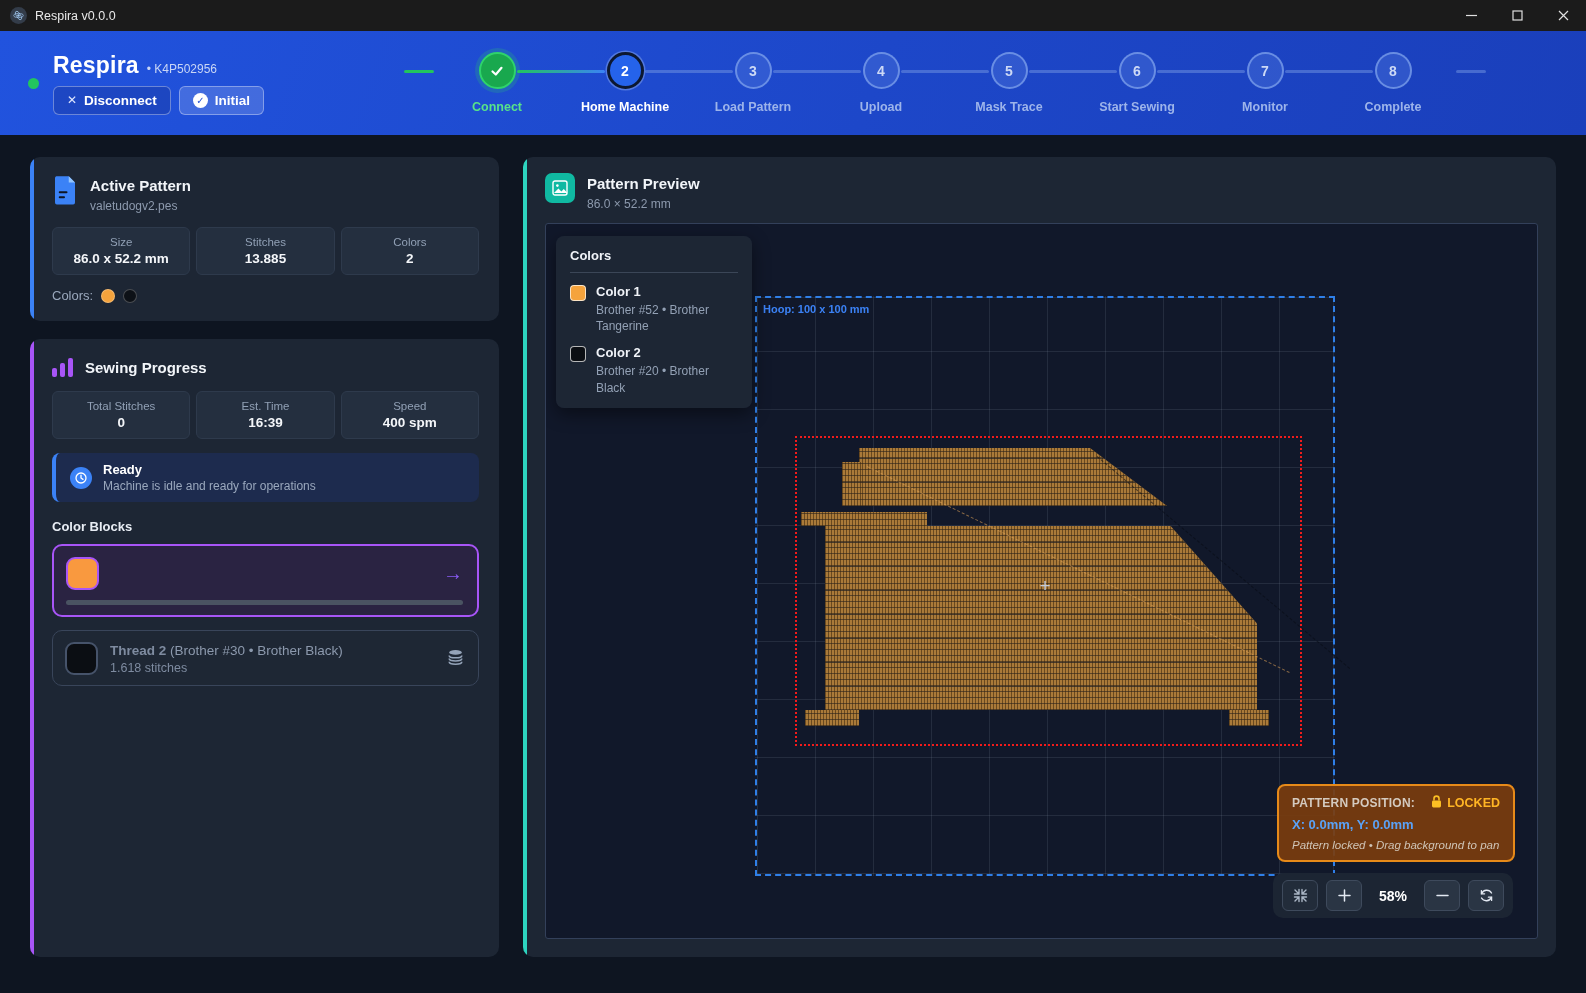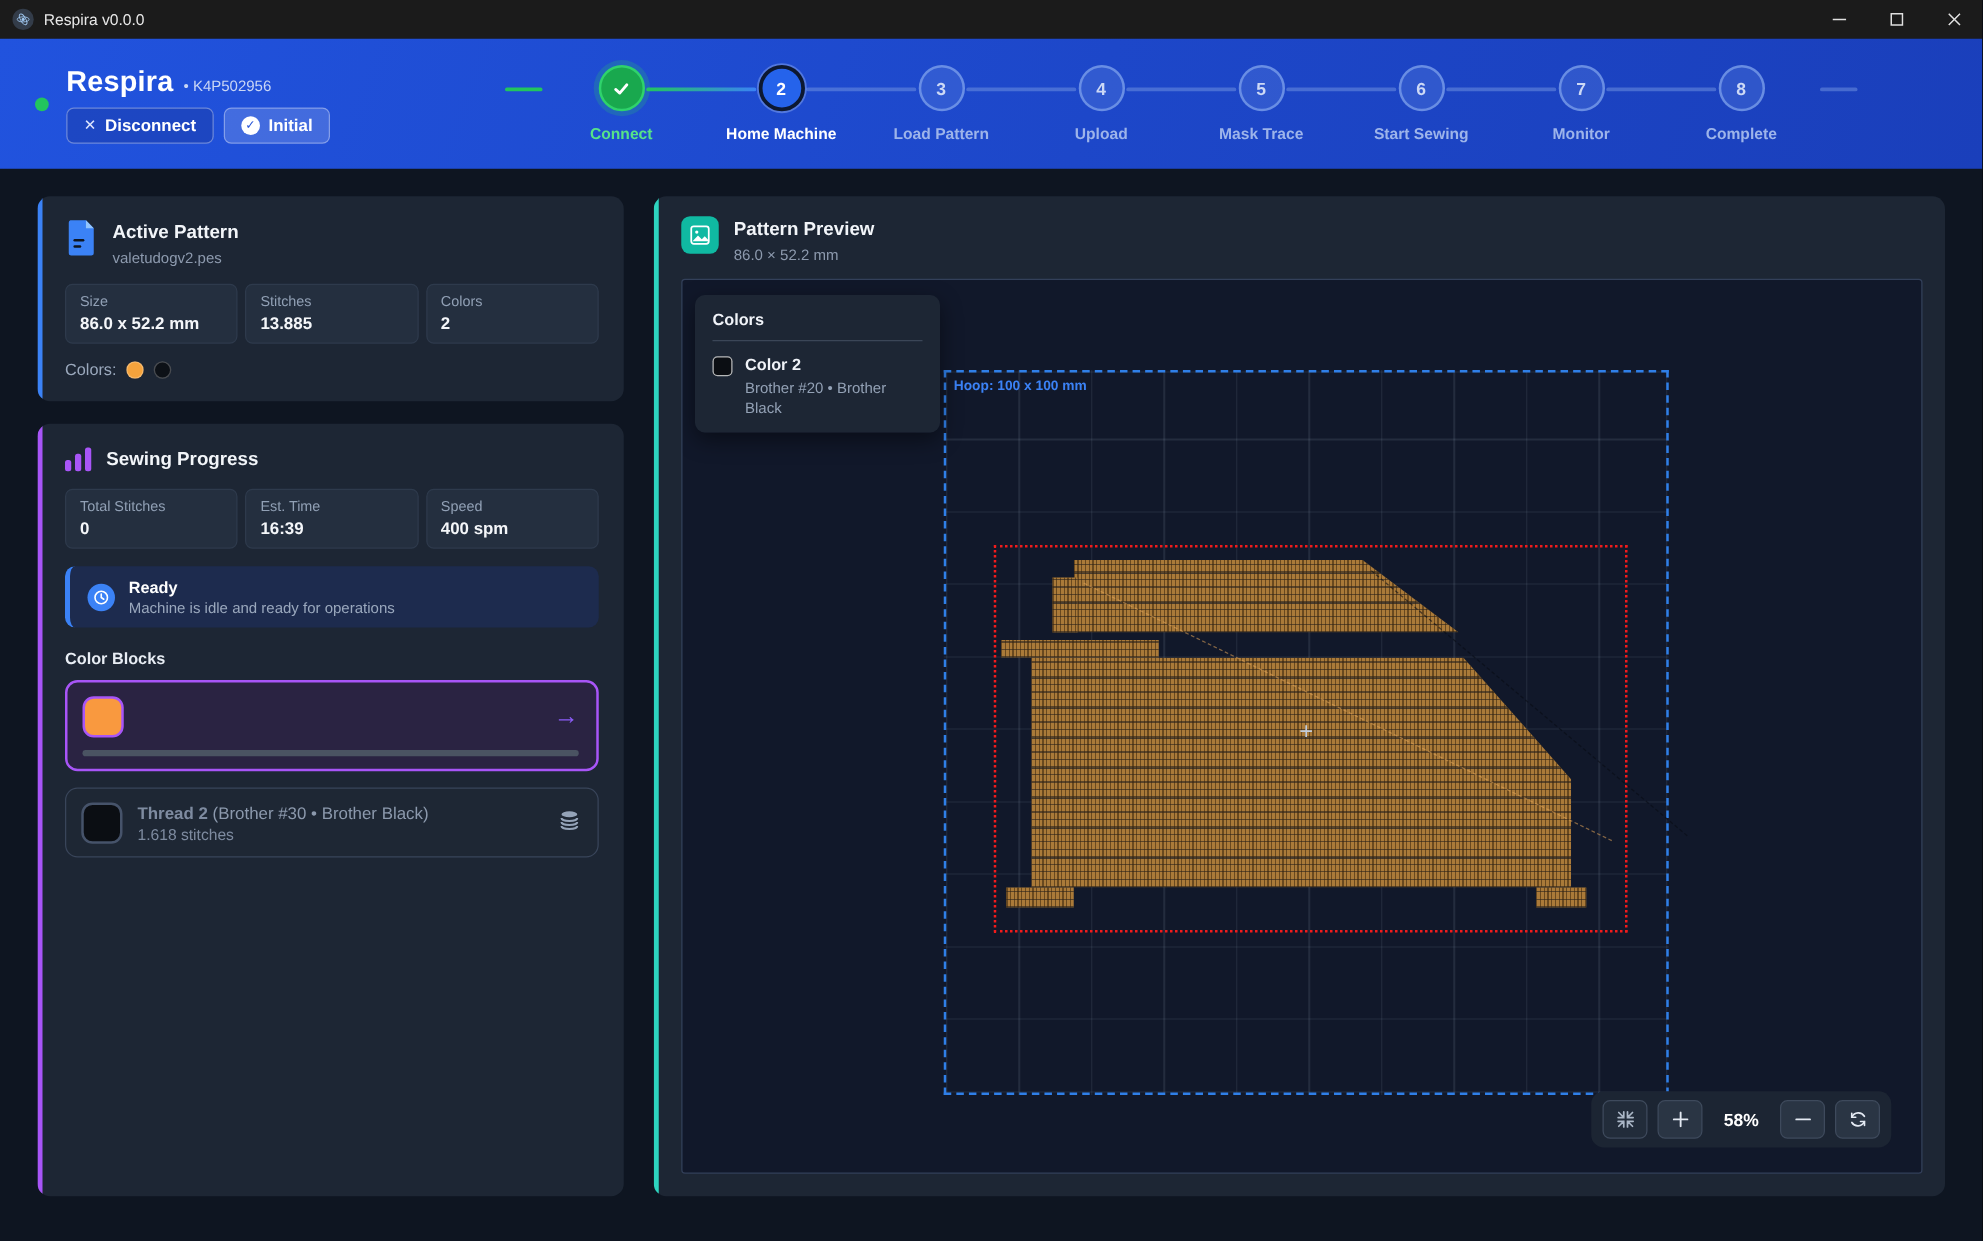--- a/index.html
+++ b/index.html
@@ -48,21 +48,21 @@
   .left-col { width:469px; display:flex; flex-direction:column; gap:18px; flex:0 0 auto; }
   .card { background:#1d2634; border-radius:10px; position:relative; overflow:hidden; }
   .accent { position:absolute; left:0; top:0; bottom:0; width:4px; border-radius:10px 0 0 10px; }
 
   .card-head { display:flex; align-items:flex-start; gap:12px; }
   .card-title { color:#f2f5f9; font-size:15px; font-weight:bold; padding-top:2px; }
   .card-sub { color:#8d9aae; font-size:12px; margin-top:5px; }
 
   
   .pattern-card { padding:18px 20px 18px 22px; flex:0 0 auto; }
-  .stats-row { display:flex; gap:6px; margin-top:14px; }
+  .stats-row { display:flex; gap:6px; margin-top:14px;text-align:center; }
   .stat-box { flex:1; background:#242f3f; border:1px solid #2e3a4c; border-radius:6px; padding:8px 11px; }
   .stat-label { color:#91a0b5; font-size:11.5px; }
   .stat-value { color:#f4f6f9; font-size:13.5px; font-weight:bold; margin-top:3px; }
   .colors-row { display:flex; align-items:center; gap:8px; margin-top:13px; }
   .colors-label { color:#9aa8bc; font-size:13px; }
   .color-dot { width:14px; height:14px; border-radius:50%; border:1px solid rgba(255,255,255,.25); }
   .delete-btn { margin-top:13px; width:100%; height:37px; border-radius:6px; border:1px solid #b22a2a; background:rgba(127,29,29,.22); color:#f38a8a; font-size:13.5px; font-weight:bold; display:flex; align-items:center; justify-content:center; gap:9px; cursor:pointer; }
 
   
   .sewing-card { padding:18px 20px 18px 22px; flex:1; display:flex; flex-direction:column; }
@@ -371,28 +371,51 @@
             <div class="stitch p-foot-r"></div>
             <div class="jump orange"></div>
             <div class="jump dark"></div>
           </div>
           <span class="crosshair">+</span>
         </div>
 
         <div class="legend">
           <div class="legend-title">Colors</div>
           <div class="legend-item">
+            <span class="legend-swatch" style="background: rgb(245, 163, 60);"></span>
+            <div>
+              <div class="legend-name">Color 1</div>
+              <div class="legend-desc">Brother #52 • Brother Tangerine</div>
+            </div>
+          </div>
+          <div class="legend-item">
             <span class="legend-swatch" style="background: rgb(11, 14, 19);"></span>
             <div>
               <div class="legend-name">Color 2</div>
               <div class="legend-desc">Brother #20 • Brother Black</div>
             </div>
           </div>
         </div>
 
+        <div class="pos-overlay">
+          <div class="pos-row1">
+            <span class="pos-label">PATTERN POSITION:</span>
+            <span class="pos-locked">
+              <span>
+                <svg width="11" height="13" viewBox="0 0 11 13">
+                    <rect x="1" y="5.4" width="9" height="7" rx="1.4" fill="#fbbf24"></rect>
+                    <path d="M3 5.4 V3.6 a2.5 2.5 0 0 1 5 0 v1.8" fill="none" stroke="#fbbf24" stroke-width="1.6"></path>
+                  </svg>
+              </span>
+              <span>LOCKED</span>
+            </span>
+          </div>
+          <div class="pos-coords">X: 0.0mm, Y: 0.0mm</div>
+          <div class="pos-hint">Pattern locked • Drag background to pan</div>
+        </div>
 
         <div class="zoom-bar">
           <span class="zoom-btn fit">
             <svg width="15" height="15" viewBox="0 0 15 15" stroke="#aab6c6" stroke-width="1.4" fill="none" stroke-linecap="round">
                 <path d="M6 1.5 V6 H1.5 M6 6 L2 2"></path>
                 <path d="M9 1.5 V6 H13.5 M9 6 L13 2"></path>
                 <path d="M6 13.5 V9 H1.5 M6 9 L2 13"></path>
                 <path d="M9 13.5 V9 H13.5 M9 9 L13 13"></path>
               </svg>
           </span>

